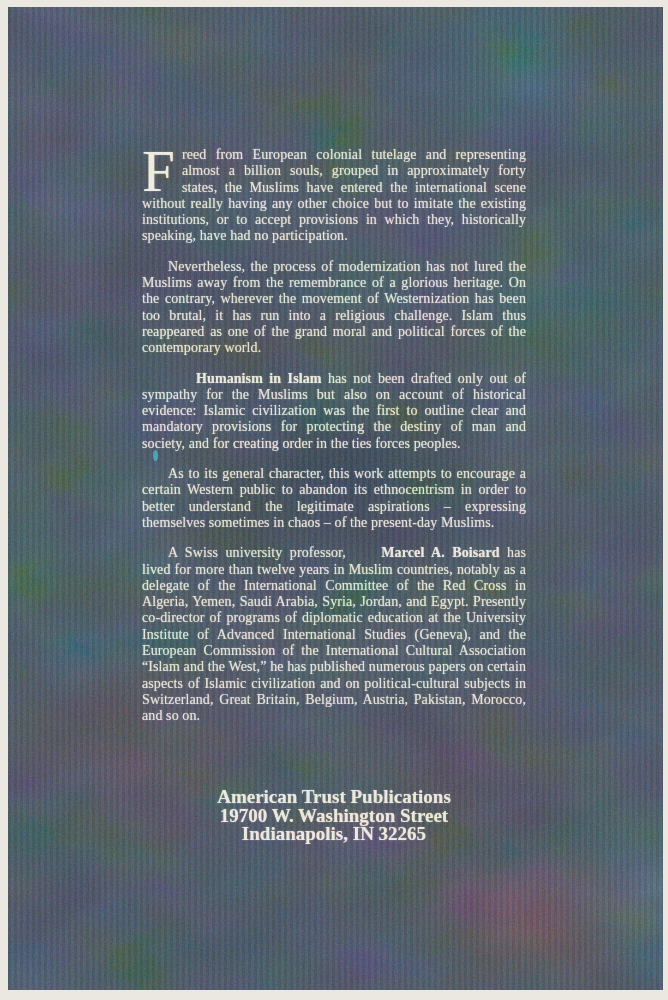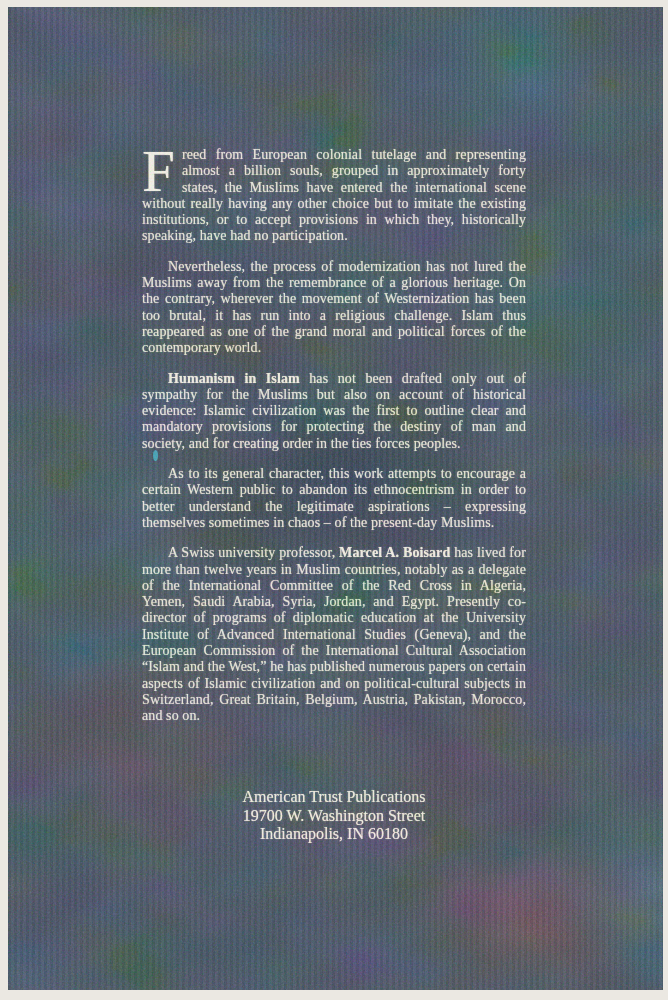--- a/index.html
+++ b/index.html
@@ -71,29 +71,30 @@
   .dropcap {
     float: left;
     font-size: 59px;
     line-height: 42px;
     margin: 3px 7px 0 0;
     color: #f3f0e6;
   }
   .bold-inline {
     font-weight: bold;
     color: #f0ecdf;
+    padding-left: 28px;
   }
   .publisher {
     position: absolute;
     left: 134px;
     top: 781px;
     width: 384px;
     text-align: center;
-    font-weight: normal;
-    font-size: 16px;
+    font-weight: bold;
+    font-size: 19px;
     line-height: 18.5px;
     color: #f0ebdd;
     text-shadow: 0 0 1px rgba(240,235,221,0.5), 0 0 3px rgba(200,210,205,0.18);
   }
   .grain {
     position: absolute;
     inset: 0;
     width: 100%;
     height: 100%;
     pointer-events: none;
@@ -126,21 +127,21 @@
       <p><span class="bold-inline">Humanism in Islam</span><span> has not been drafted only out of sympathy for the Muslims but also on account of historical evidence: Islamic civilization was the first to outline clear and mandatory provisions for protecting the destiny of man and society, and for creating order in the ties forces peoples.</span></p>
 
       <p><span>As to its general character, this work attempts to encourage a certain Western public to abandon its ethnocentrism in order to better understand the legitimate aspirations – expressing themselves sometimes in chaos – of the present-day Muslims.</span></p>
 
       <p><span>A Swiss university professor, </span><span class="bold-inline">Marcel A. Boisard</span><span> has lived for more than twelve years in Muslim countries, notably as a delegate of the International Committee of the Red Cross in Algeria, Yemen, Saudi Arabia, Syria, Jordan, and Egypt. Presently co-director of programs of diplomatic education at the University Institute of Advanced International Studies (Geneva), and the European Commission of the International Cultural Association “Islam and the West,” he has published numerous papers on certain aspects of Islamic civilization and on political-cultural subjects in Switzerland, Great Britain, Belgium, Austria, Pakistan, Morocco, and so on.</span></p>
     </div>
 
     <div class="publisher">
       <div>American Trust Publications</div>
       <div>19700 W. Washington Street</div>
-      <div>Indianapolis, IN 60180</div>
+      <div>Indianapolis, IN 32265</div>
     </div>
 
     <div class="artifact-dot"></div>
 
     <svg class="grain" xmlns="http://www.w3.org/2000/svg" width="655" height="983">
       <defs>
         <filter id="mottle" x="0" y="0" width="100%" height="100%">
           <feTurbulence type="fractalNoise" baseFrequency="0.010 0.016" numOctaves="4" seed="7" stitchTiles="stitch"></feTurbulence>
           <feColorMatrix type="saturate" values="1.8"></feColorMatrix>
         </filter>

